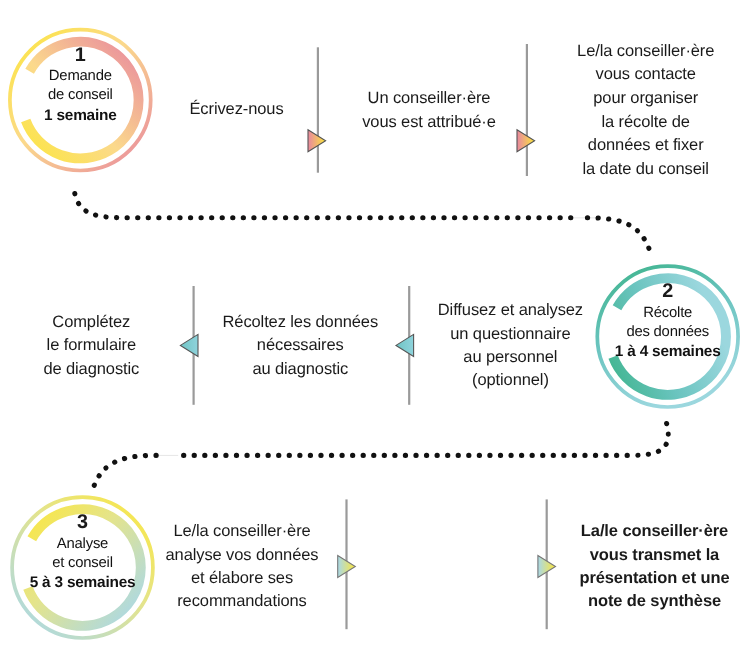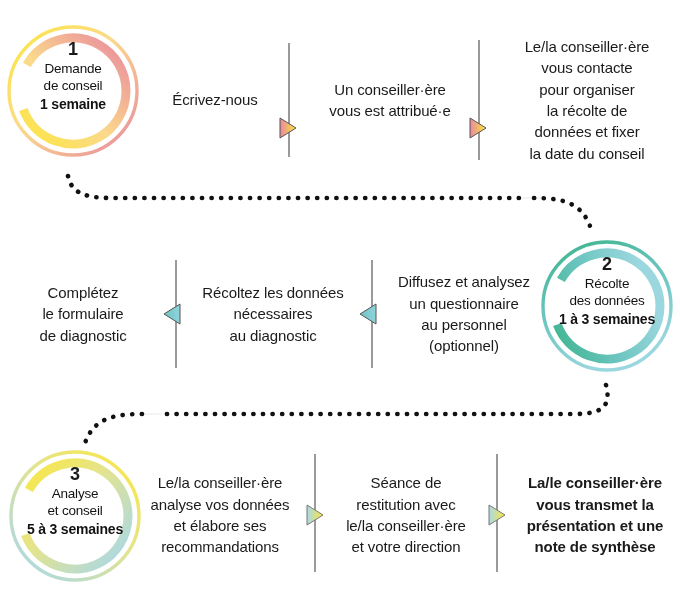--- a/index.html
+++ b/index.html
@@ -140,21 +140,21 @@
           <stop offset="100%" stop-color="#9BD7DE"></stop>
         </linearGradient>
       </defs>
       <path d="M69,16 a53,53 0 1,0 0.01,0" fill="none" stroke="url(#grad2)" stroke-width="9" stroke-dasharray="286 47" stroke-dashoffset="-19" transform="rotate(-90 69 69)"></path>
       <circle cx="69" cy="69" r="64" fill="none" stroke="url(#grad2)" stroke-width="3.4"></circle>
     </svg>
     <div class="circle-content">
       <div class="circle-number">2</div>
       <div class="circle-title">Récolte</div>
       <div class="circle-title">des données</div>
-      <div class="circle-duration">1 à 3 semaines</div>
+      <div class="circle-duration">1 à 4 semaines</div>
     </div>
   </div>
 
   <div class="step-circle" id="circle-3">
     <svg class="rings" viewBox="0 0 138 138">
       <defs>
         <linearGradient id="grad3" x1="1" y1="0" x2="0.1" y2="1">
           <stop offset="0%" stop-color="#FCE73C"></stop>
           <stop offset="45%" stop-color="#E4E48C"></stop>
           <stop offset="100%" stop-color="#A9D8E8"></stop>
@@ -226,21 +226,20 @@
     <svg class="arrow arr-1" viewBox="0 0 20 26">
       <defs>
         <linearGradient id="arrow-r3" x1="0" y1="0" x2="1" y2="0">
           <stop offset="0%" stop-color="#A9D8E8"></stop>
           <stop offset="100%" stop-color="#FCE73C"></stop>
         </linearGradient>
       </defs>
       <path d="M2,3 L18,13 L2,23 Z" fill="url(#arrow-r3)" stroke="#777" stroke-width="1"></path>
     </svg>
 
-    <div class="cell cell-b">Séance de<br>restitution avec<br>le/la conseiller·ère<br>et votre direction</div>
 
     <div class="divider div-2"></div>
     <svg class="arrow arr-2" viewBox="0 0 20 26">
       <path d="M2,3 L18,13 L2,23 Z" fill="url(#arrow-r3)" stroke="#777" stroke-width="1"></path>
     </svg>
 
     <div class="cell cell-c">La/le conseiller·ère<br>vous transmet la<br>présentation et une<br>note de synthèse</div>
   </div>
 
 </div>

